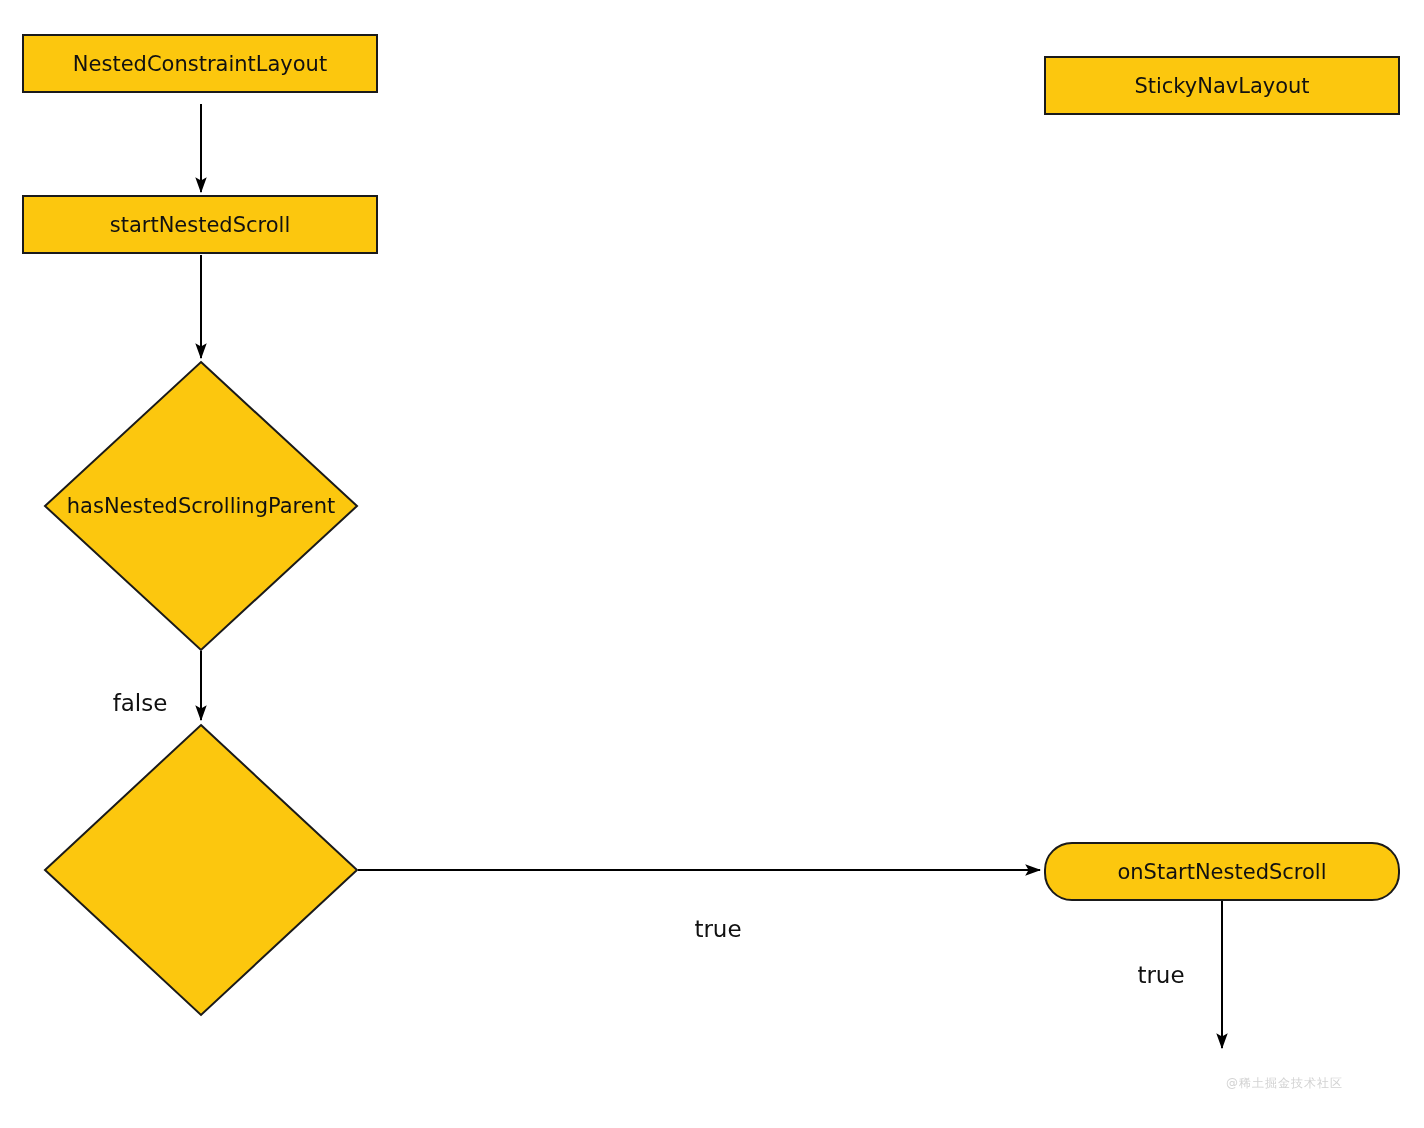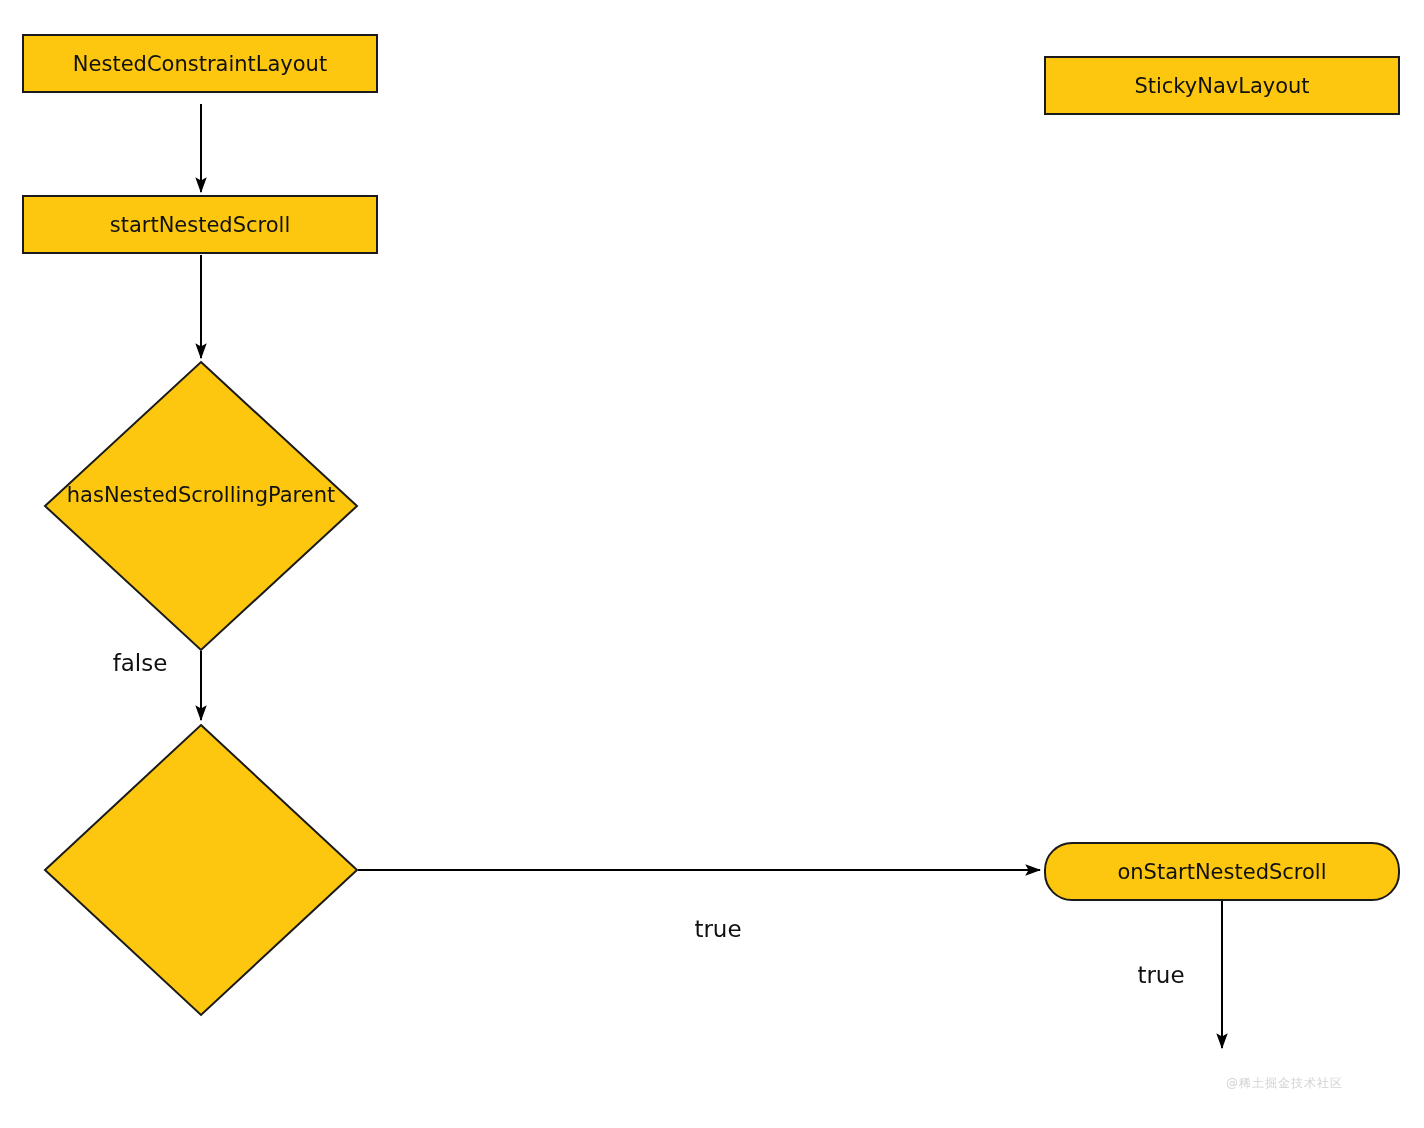--- a/index.html
+++ b/index.html
@@ -94,29 +94,29 @@
   </div>
 
   <div class="node rect-node" style="left:1044px; top:56px;">
     <span>StickyNavLayout</span>
   </div>
 
   <div class="node rect-node" style="left:22px; top:195px;text-align:center;">
     <span>startNestedScroll</span>
   </div>
 
-  <div class="diamond-label" style="left:31px; top:481px;">hasNestedScrollingParent</div>
+  <div class="diamond-label" style="left:31px; top:492px;">hasNestedScrollingParent</div>
 
 
   <div class="node rect-node" style="left:1044px; top:842px;border-radius:28px;">
     <span>onStartNestedScroll</span>
   </div>
 
 
-  <div class="edge-label" style="left:95px; top:650px;">false</div>
+  <div class="edge-label" style="left:95px; top:690px;">false</div>
 
   <div class="edge-label" style="left:673px; top:916px;">true</div>
 
   <div class="edge-label" style="left:1116px; top:962px;">true</div>
 
   <div class="watermark">@稀土掘金技术社区</div>
 
 </div>
 
 </body></html>

